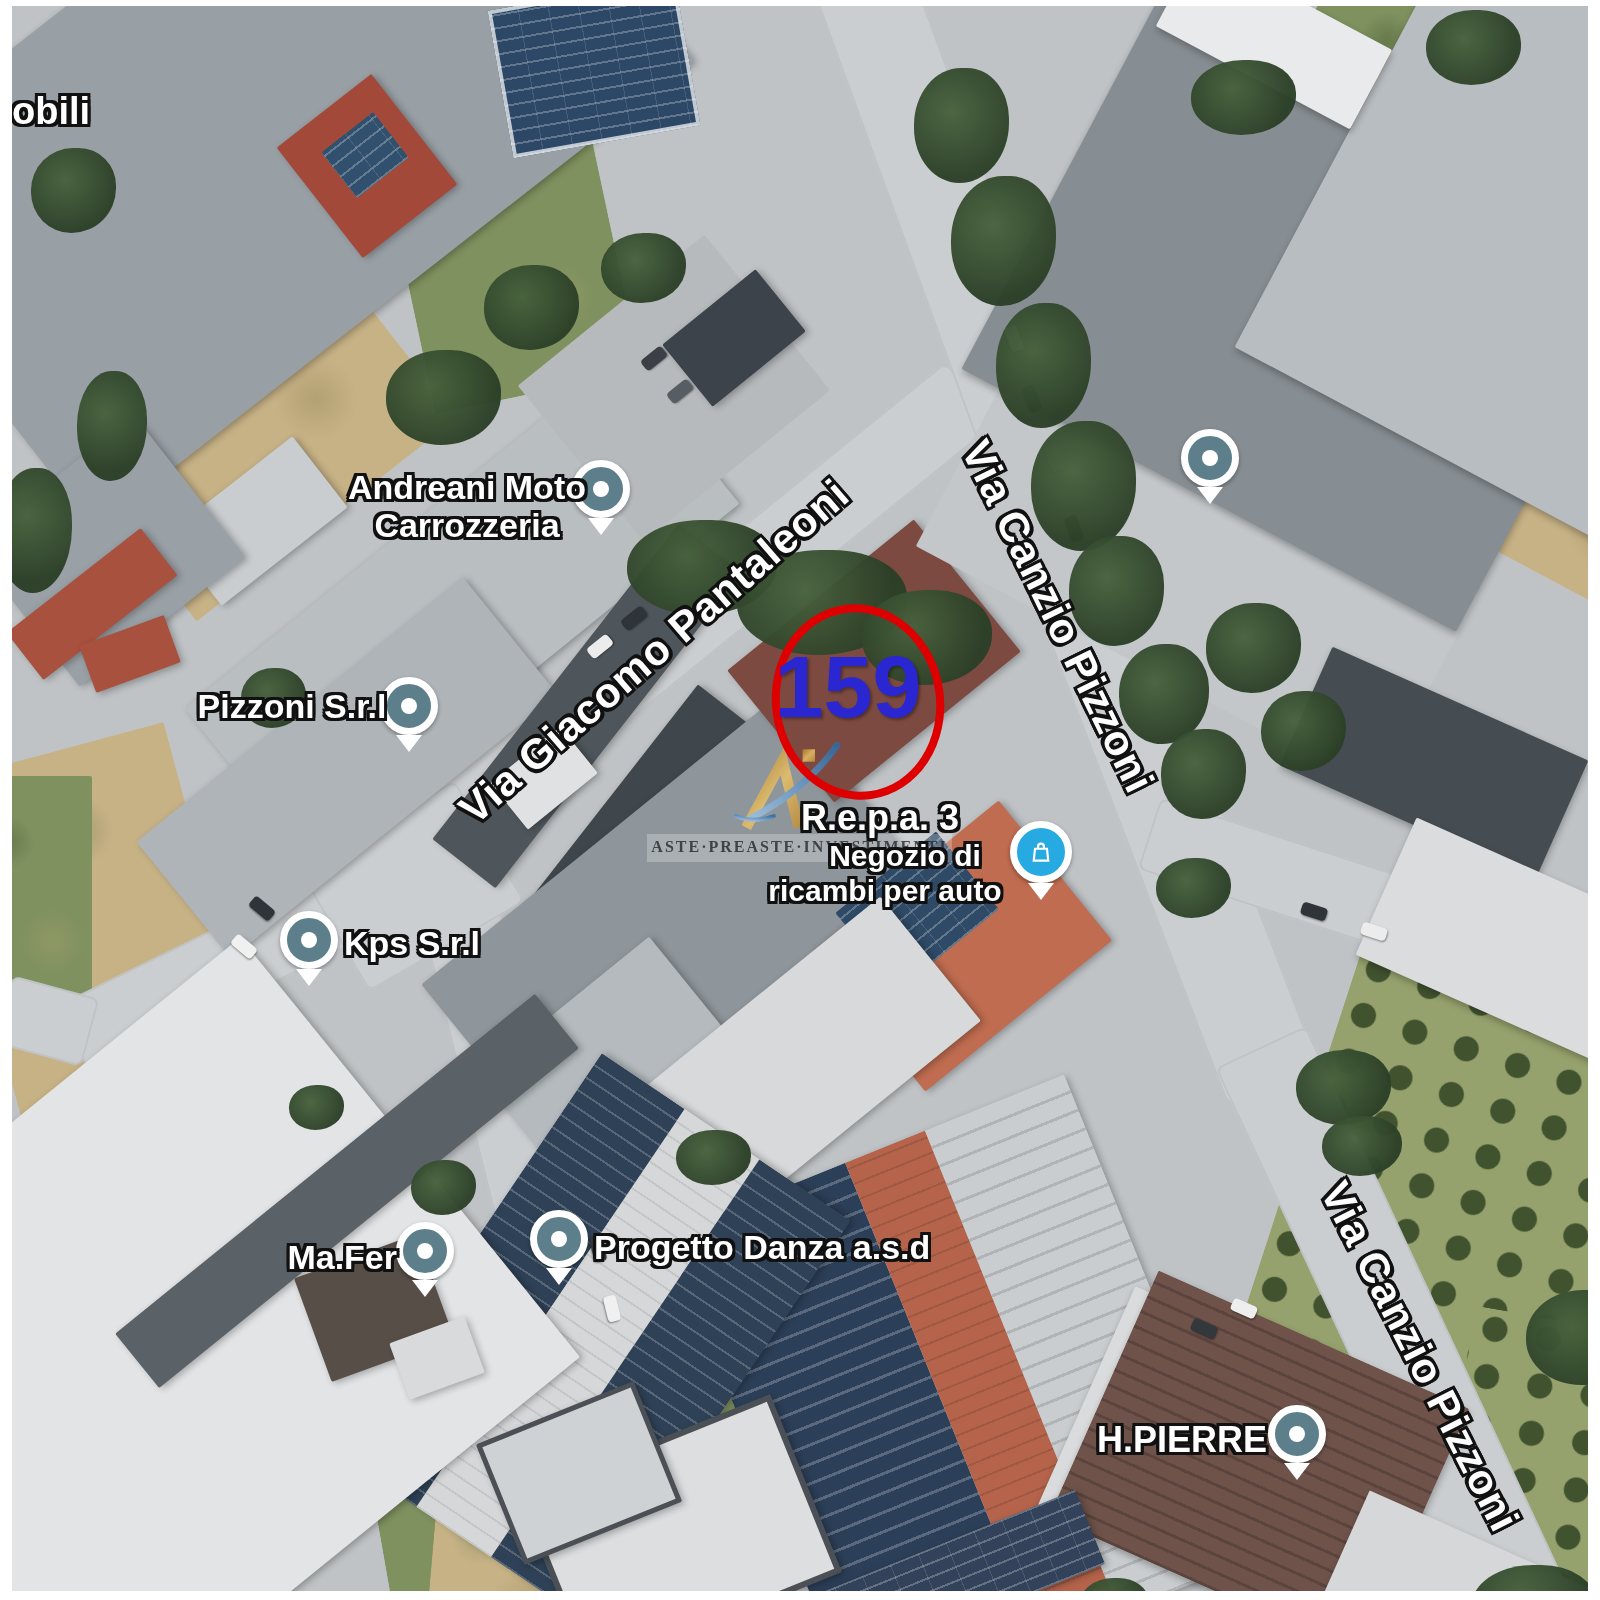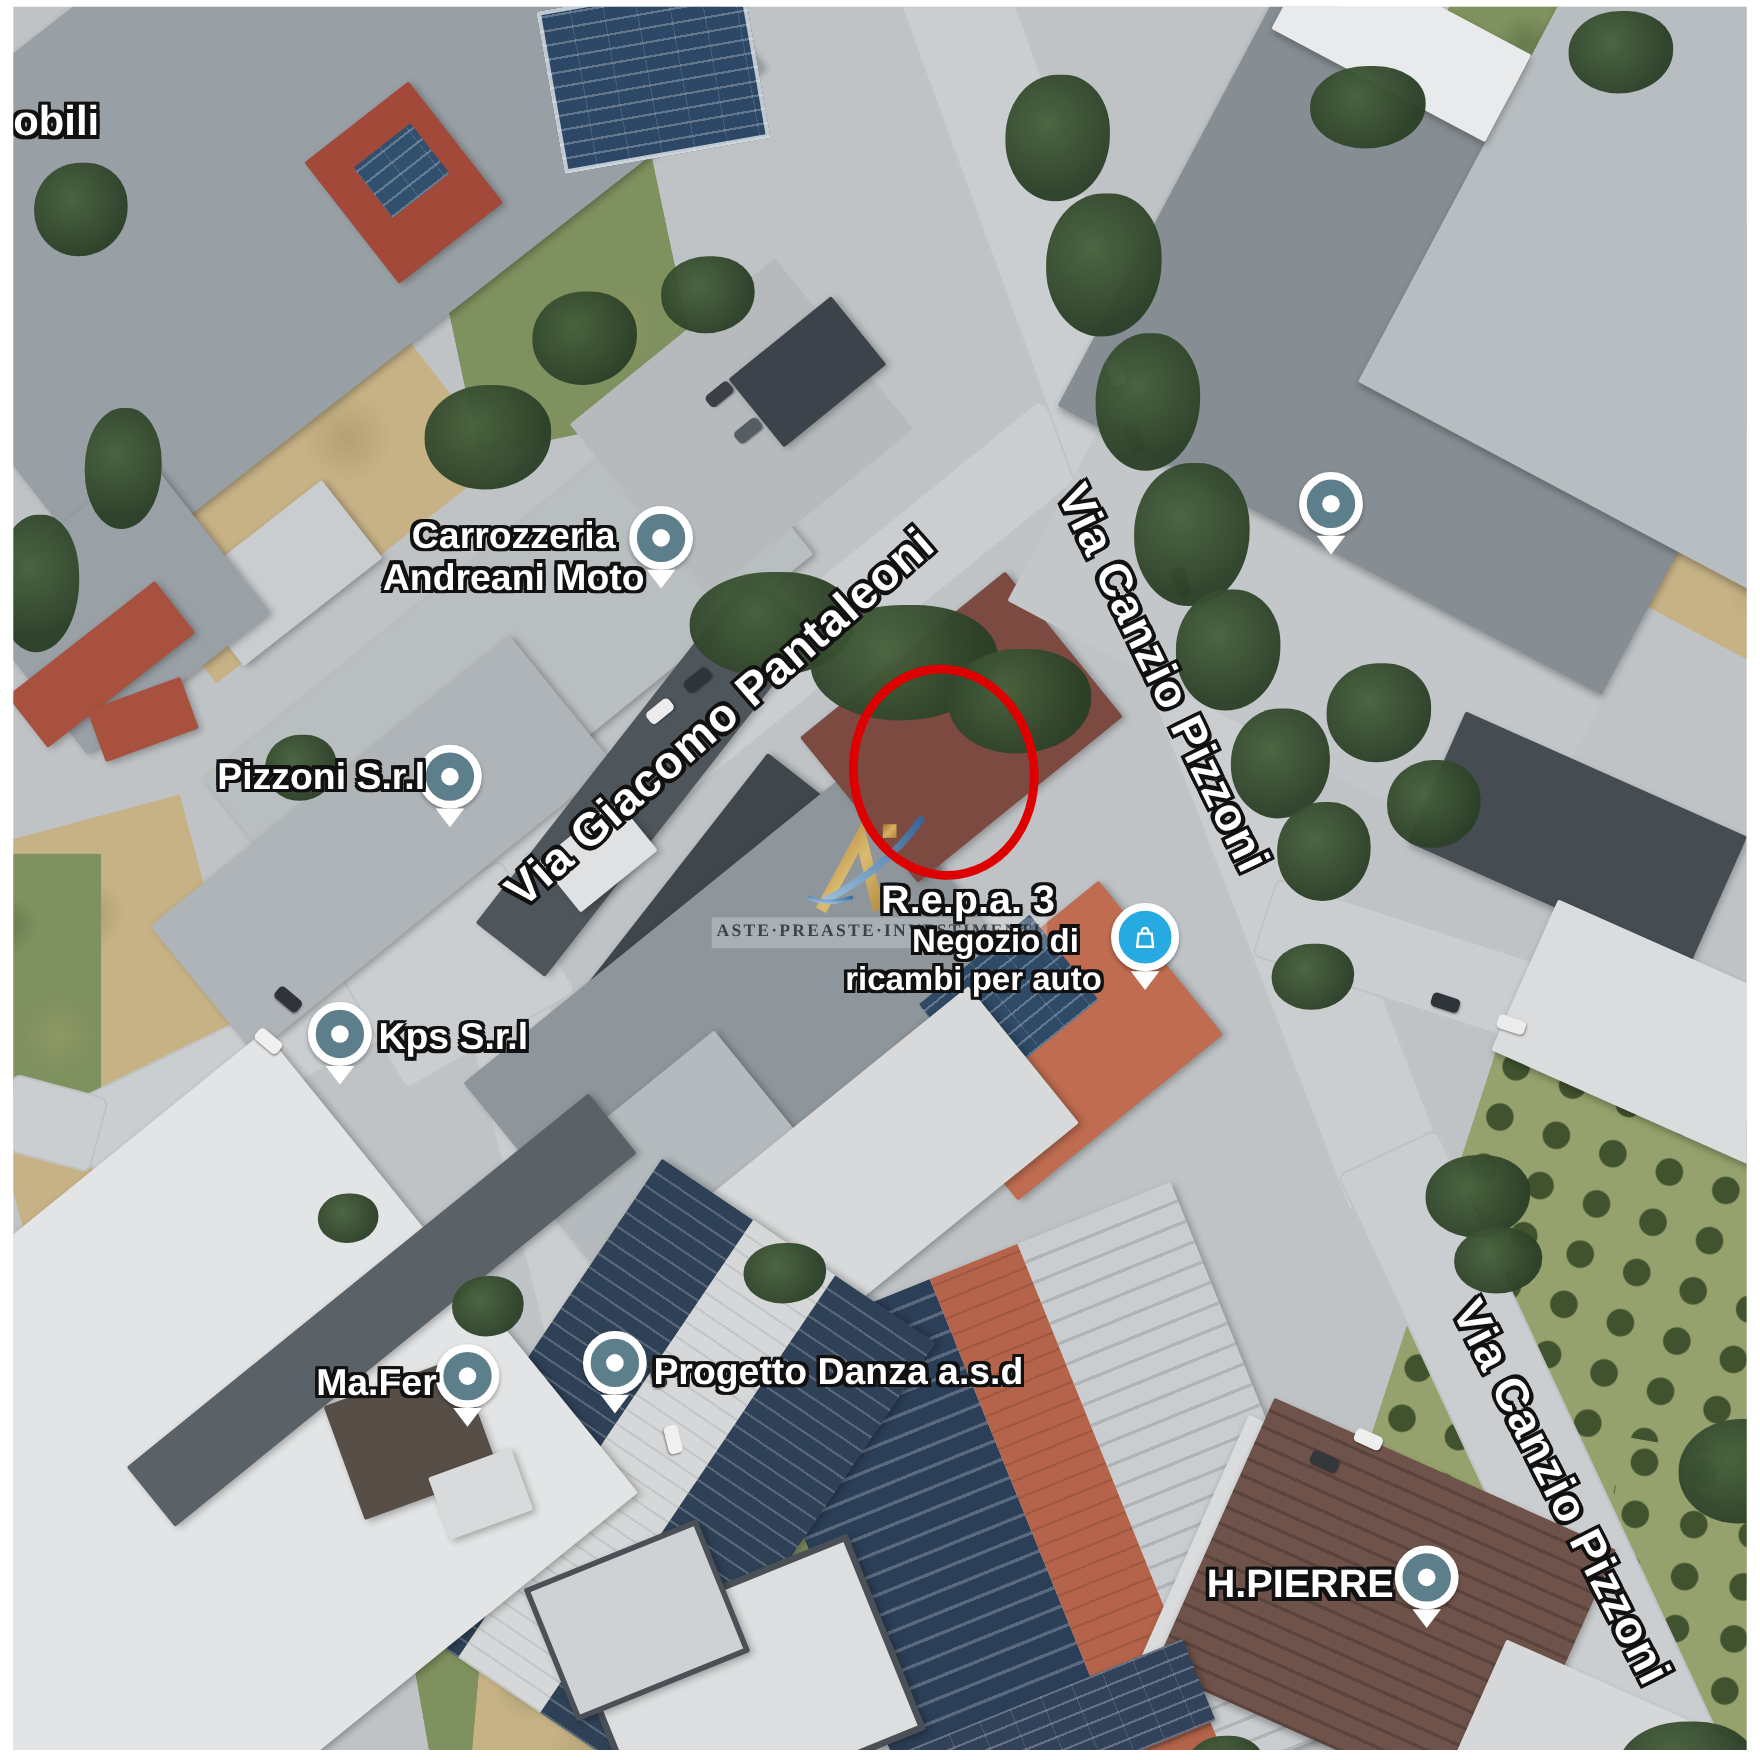--- a/index.html
+++ b/index.html
@@ -205,40 +205,41 @@
       <path d="M90 34 L90 98" stroke="url(#gold)" stroke-width="11"></path>
       <rect x="84" y="16" width="13" height="13" fill="url(#gold)"></rect>
       <path d="M30 88 C62 72 96 46 120 12" fill="none" stroke="url(#blu)" stroke-width="7" stroke-linecap="round"></path>
       <path d="M14 86 C26 91 40 91 54 86" fill="none" stroke="url(#blu)" stroke-width="4" stroke-linecap="round"></path>
     </svg>
     <div class="band"></div>
     <div class="cap">ASTE·PREASTE·INVESTIMENTI</div>
   </div>
 
   <div id="circle159"></div>
+  <div id="num159">159</div>
 
   <div class="pin" style="left:589px;top:483px;"></div>
   <div class="pin" style="left:397px;top:700px;"></div>
   <div class="pin" style="left:297px;top:934px;"></div>
   <div class="pin" style="left:413px;top:1245px;"></div>
   <div class="pin" style="left:547px;top:1233px;"></div>
   <div class="pin" style="left:1198px;top:452px;"></div>
   <div class="pin" style="left:1285px;top:1428px;"></div>
   <div class="pin shop" style="left:1029px;top:846px;">
     <svg width="26" height="26" viewBox="0 0 24 24">
       <path d="M6.5 9h11l1.2 11H5.3L6.5 9z" fill="none" stroke="#fff" stroke-width="2"></path>
       <path d="M9.3 9V7a2.7 2.7 0 015.4 0v2" fill="none" stroke="#fff" stroke-width="2"></path>
     </svg>
   </div>
 
   <div class="lbl" style="left:0px;top:84px;font-size:38px;">obili</div>
 
   <div class="lbl" style="left:320px;top:462px;width:270px;text-align:center;font-size:34px;">
+    <div>Andreani Moto</div>
     <div>Carrozzeria</div>
-    <div>Andreani Moto</div>
   </div>
 
   <div class="lbl" style="left:150px;top:681px;width:260px;text-align:center;font-size:34px;">Pizzoni S.r.l</div>
   <div class="lbl" style="left:332px;top:918px;width:200px;font-size:34px;">Kps S.r.l</div>
   <div class="lbl" style="left:245px;top:1232px;width:140px;text-align:right;font-size:34px;">Ma.Fer</div>
   <div class="lbl" style="left:582px;top:1222px;width:430px;font-size:34px;">Progetto Danza a.s.d</div>
   <div class="lbl" style="left:1045px;top:1414px;width:210px;text-align:right;font-size:36px;">H.PIERRE</div>
 
   <div class="lbl" style="left:738px;top:792px;width:260px;text-align:center;font-size:36px;">R.e.p.a. 3</div>
   <div class="lbl" style="left:763px;top:833px;width:260px;text-align:center;font-size:30px;">Negozio di</div>

